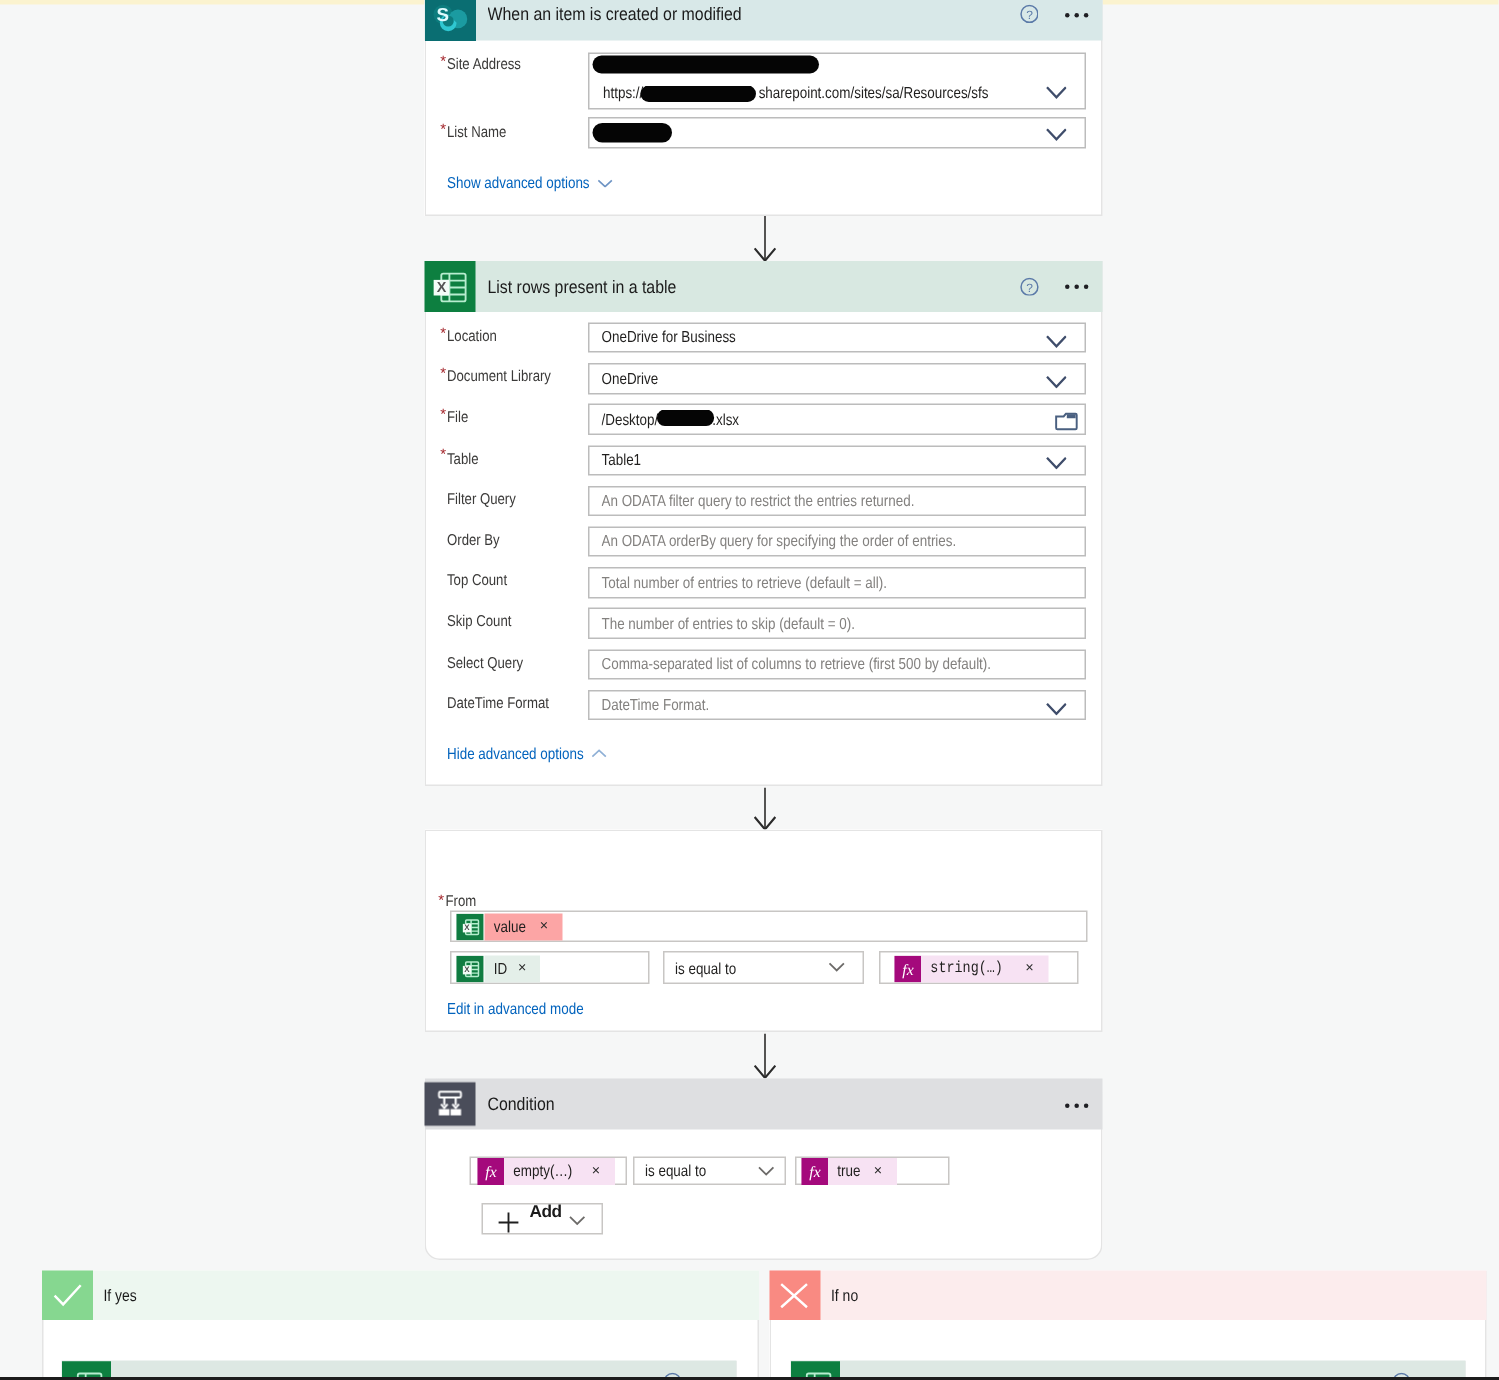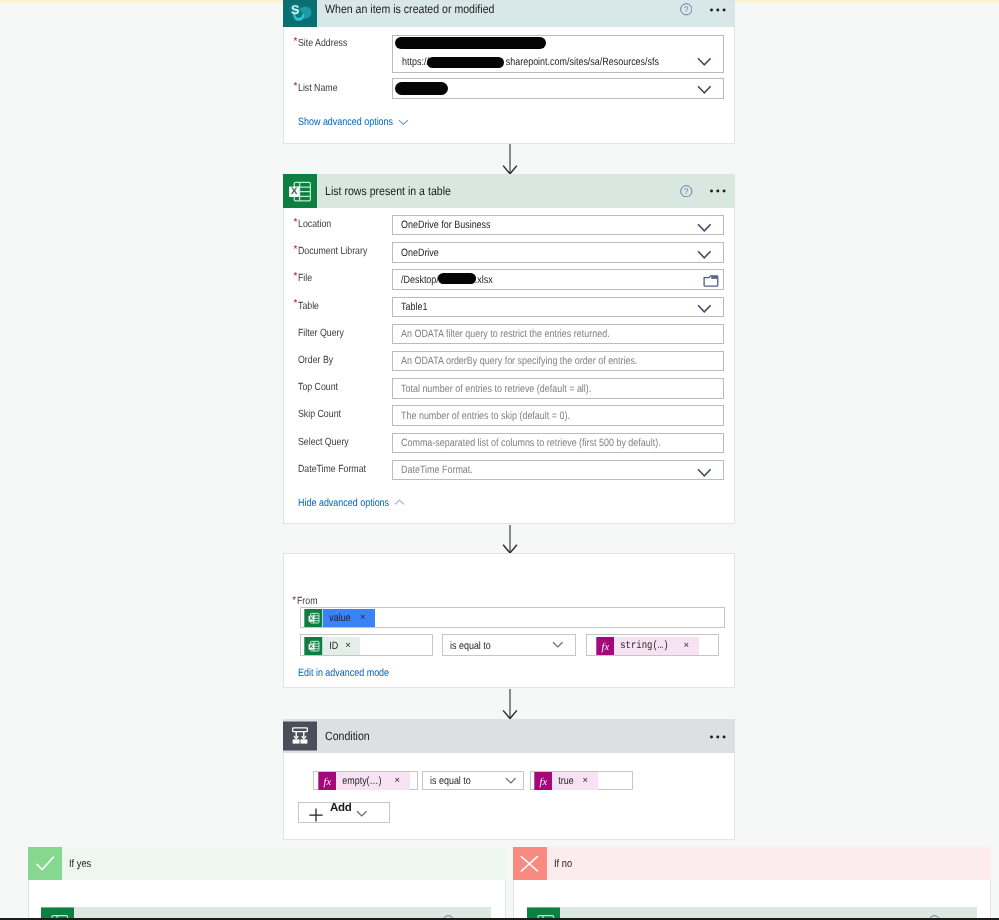--- a/index.html
+++ b/index.html
@@ -195,21 +195,21 @@
       <div class="token" style="left: 21.1px; top: 56.2px;">
         <div class="tico"><svg width="18.6" height="18" viewBox="0 0 19 19">
         <rect width="19" height="19" fill="#107c41"></rect>
         <g fill="none" stroke="#b6edce" stroke-width="1.05">
           <rect x="6.5" y="4.6" width="9.0" height="10.2" rx=".7"></rect>
           <path d="M6.5 7.2h9.0M6.5 9.8h9.0M6.5 12.4h9.0M10.3 4.6v10.2"></path>
         </g>
         <rect x="4.5" y="7.3" width="5.9" height="6.0" fill="#f2fcf6"></rect>
         <text x="7.4" y="11.9" font-family="Liberation Sans, sans-serif" font-size="5.6" font-weight="bold" fill="#4b4b4b" text-anchor="middle">X</text>
       </svg></div>
-        <div class="chip" style="background: #3b82f6;">
+        <div class="chip" style="background: #fca5a5;">
           <span class="tlabel">value</span>
           <span class="tx">×</span>
         </div>
       </div>
       <div class="tokbox" style="left: 16.6px; top: 81.7px; width: 133px; height: 22.3px;"></div>
       <div class="token" style="left: 21.2px; top: 84px;">
         <div class="tico"><svg width="18.6" height="18" viewBox="0 0 19 19">
         <rect width="19" height="19" fill="#107c41"></rect>
         <g fill="none" stroke="#b6edce" stroke-width="1.05">
           <rect x="6.5" y="4.6" width="9.0" height="10.2" rx=".7"></rect>
@@ -238,21 +238,21 @@
           <span class="tlabel">string(…)</span>
           <span class="tx">×</span>
         </div>
       </div>
       <div class="link" style="left: 14.8px; top: 114px;">Edit in advanced mode</div>
     </div>
     <div class="conn" style="left: 498.8px; top: 688.5px; width: 22px; height: 30.2px; line-height: 0;"><svg width="22" height="30.2" viewBox="0 0 22 30.2">
       <path d="M11 0 V29.599999999999998" stroke="#3b3a39" stroke-width="1.15"></path>
       <path d="M4.1 21.4 L11 29.599999999999998 L17.9 21.4" fill="none" stroke="#2b2b2b" stroke-width="1.45"></path>
     </svg></div>
-    <div class="card" style="left: 283px; top: 718.7px; width: 452px; height: 120.9px;">
+    <div class="card" style="left: 283px; top: 718.7px; width: 452px; height: 120.9px; border-radius: 10px;">
       <div class="cardhead" style="background: rgb(222, 223, 225); height: 34px;">
         <div class="cardicon" style="width: 34px; height: 34px;">
           <svg width="34" height="34" viewBox="0 0 34 29">
         <rect width="34" height="29" fill="#4a4d5a"></rect>
         <rect x="9.7" y="6.3" width="14.6" height="3.9" rx="0.8" fill="none" stroke="#ffffff" stroke-width="1.3"></rect>
         <path d="M13.2 10.4v5.0M20.8 10.4v5.0" stroke="#ffffff" stroke-width="1.4"></path>
         <path d="M11.0 14.6l2.2 2.6 2.2-2.6M18.6 14.6l2.2 2.6 2.2-2.6" fill="none" stroke="#ffffff" stroke-width="1.3"></path>
         <rect x="9.6" y="17.9" width="7.0" height="4.2" fill="#ffffff"></rect>
         <rect x="17.4" y="17.9" width="7.0" height="4.2" fill="#ffffff"></rect>
       </svg>
@@ -284,21 +284,21 @@
       <div class="token" style="left: 250.8px; top: 53.4px;">
         <div class="tico"><svg width="18.6" height="18" viewBox="0 0 19 19">
         <rect width="19" height="19" fill="#a4097c"></rect>
         <text x="9.5" y="13.6" font-family="Liberation Serif, serif" font-size="11" font-style="italic" fill="#ffffff" text-anchor="middle">fx</text>
       </svg></div>
         <div class="chip" style="background: rgb(247, 226, 243);">
           <span class="tlabel">true</span>
           <span class="tx">×</span>
         </div>
       </div>
-      <div class="addbtn" style="left: 15px; top: 83.7px; width: 92px; height: 21.1px;">
+      <div class="addbtn" style="left: 38px; top: 83.7px; width: 81px; height: 21.1px;">
         <div style="position: absolute; line-height: 0; left: 9px; top: 3.5px;"><svg width="16" height="16" viewBox="0 0 16 16">
         <path d="M8 1.4v13.2M1.4 8h13.2" stroke="#1f1f1f" stroke-width="1.25"></path>
       </svg></div>
         <div class="addlabel" style="left: 31px; top: 4.5px;">Add</div>
         <div style="position: absolute; line-height: 0; left: 57px; top: 6.5px;"><svg width="11.6" height="7" viewBox="0 0 11.6 7">
         <path d="M1.0 1.3 L5.8 6.0 L10.6 1.3" fill="none" stroke="#6d6b69" stroke-width="1.2"></path>
       </svg></div>
       </div>
     </div>
     <div class="branch" style="left: 28px; top: 847.4px; width: 477.7px; height: 73px;">

